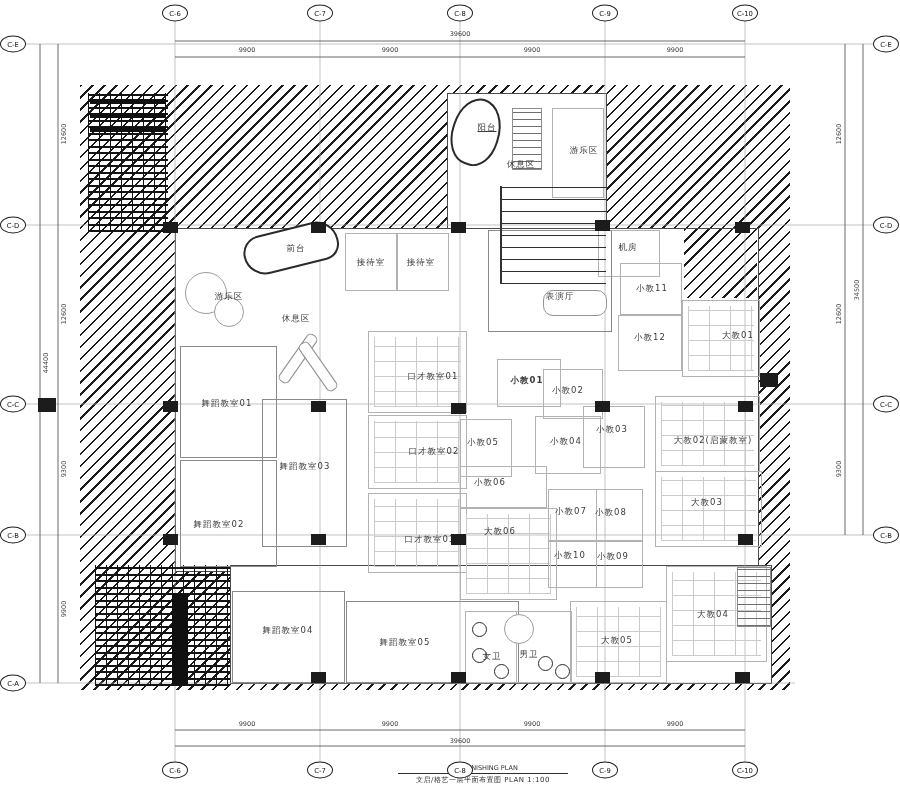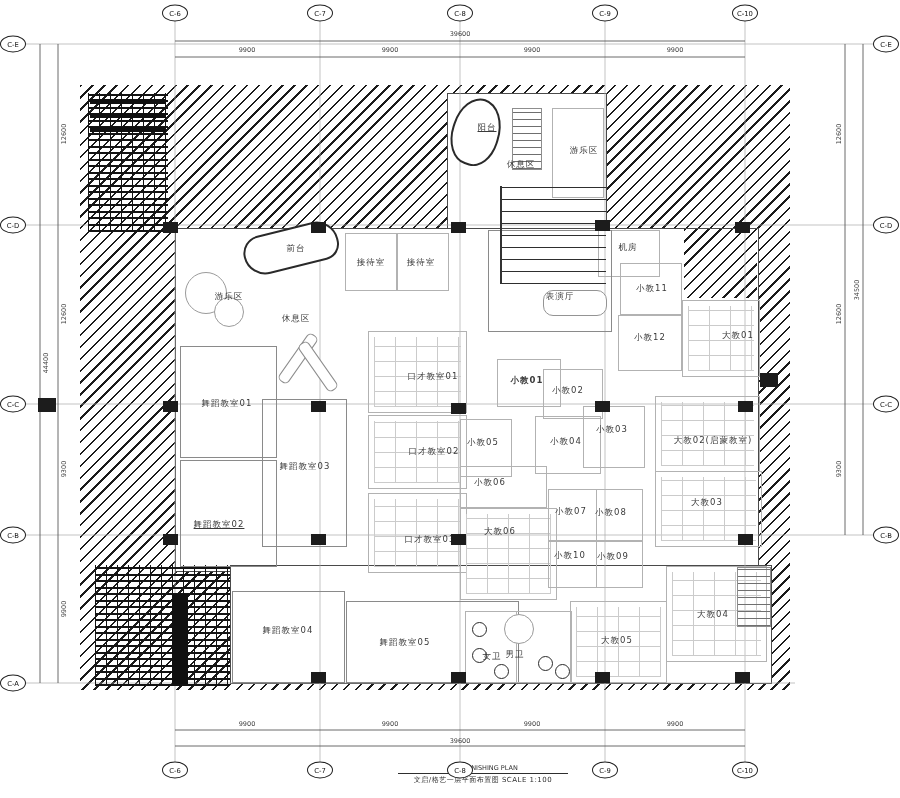--- a/index.html
+++ b/index.html
@@ -215,37 +215,37 @@
   <span class="lbl" style="left:227px;top:404px;">舞蹈教室01</span>
   <span class="lbl" style="left:433px;top:377px;">口才教室01</span>
   <span class="lbl" style="left:527px;top:381px;font-weight:bold;">小教01</span>
   <span class="lbl" style="left:568px;top:391px;">小教02</span>
   <span class="lbl" style="left:305px;top:467px;">舞蹈教室03</span>
   <span class="lbl" style="left:434px;top:452px;">口才教室02</span>
   <span class="lbl" style="left:483px;top:443px;">小教05</span>
   <span class="lbl" style="left:566px;top:442px;">小教04</span>
   <span class="lbl" style="left:612px;top:430px;">小教03</span>
   <span class="lbl" style="left:713px;top:441px;">大教02(启蒙教室)</span>
-  <span class="lbl" style="left:219px;top:525px;text-decoration:underline;">舞蹈教室02</span>
+  <span class="lbl" style="left:219px;top:525px;">舞蹈教室02</span>
   <span class="lbl" style="left:430px;top:540px;">口才教室03</span>
   <span class="lbl" style="left:490px;top:483px;">小教06</span>
   <span class="lbl" style="left:500px;top:532px;">大教06</span>
   <span class="lbl" style="left:571px;top:512px;">小教07</span>
   <span class="lbl" style="left:611px;top:513px;">小教08</span>
   <span class="lbl" style="left:570px;top:556px;">小教10</span>
   <span class="lbl" style="left:613px;top:557px;">小教09</span>
   <span class="lbl" style="left:707px;top:503px;">大教03</span>
   <span class="lbl" style="left:288px;top:631px;">舞蹈教室04</span>
   <span class="lbl" style="left:405px;top:643px;">舞蹈教室05</span>
   <span class="lbl" style="left:492px;top:657px;">女卫</span>
-  <span class="lbl" style="left:515px;top:655px;">男卫</span>
+  <span class="lbl" style="left:529px;top:655px;">男卫</span>
   <span class="lbl" style="left:617px;top:641px;">大教05</span>
   <span class="lbl" style="left:713px;top:615px;">大教04</span>
 
   <div class="titleblock">
     <div class="t1">F1 FURNISHING PLAN</div>
     <div class="t2">
       <span>文启/格艺一层平面布置图</span>
-      <span>SCALE 1:100</span>
+      <span>PLAN 1:100</span>
     </div>
   </div>
 
 </div>
 
 </body></html>

